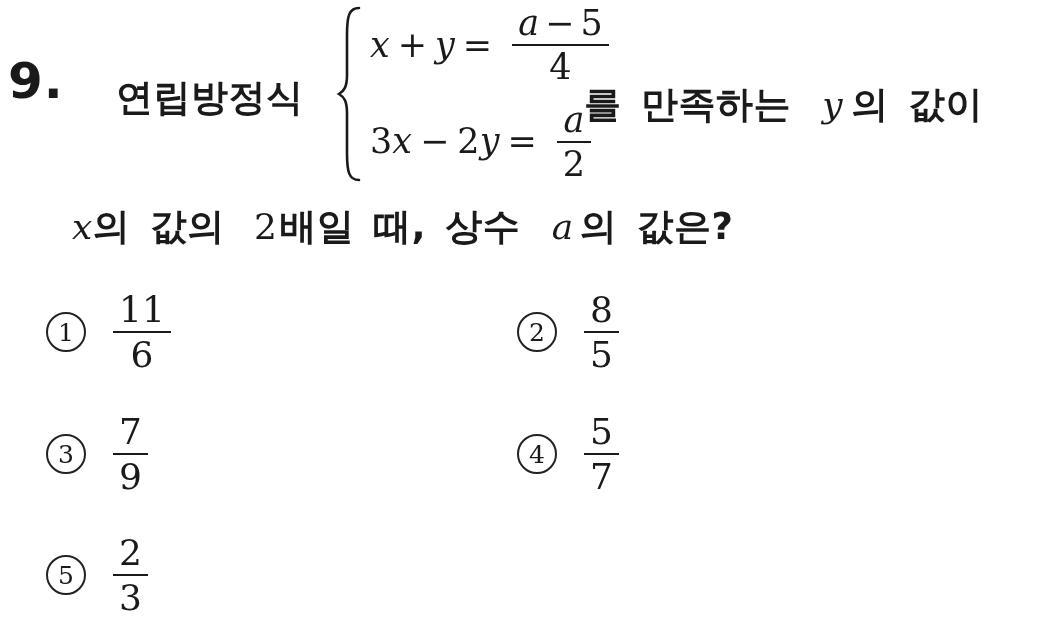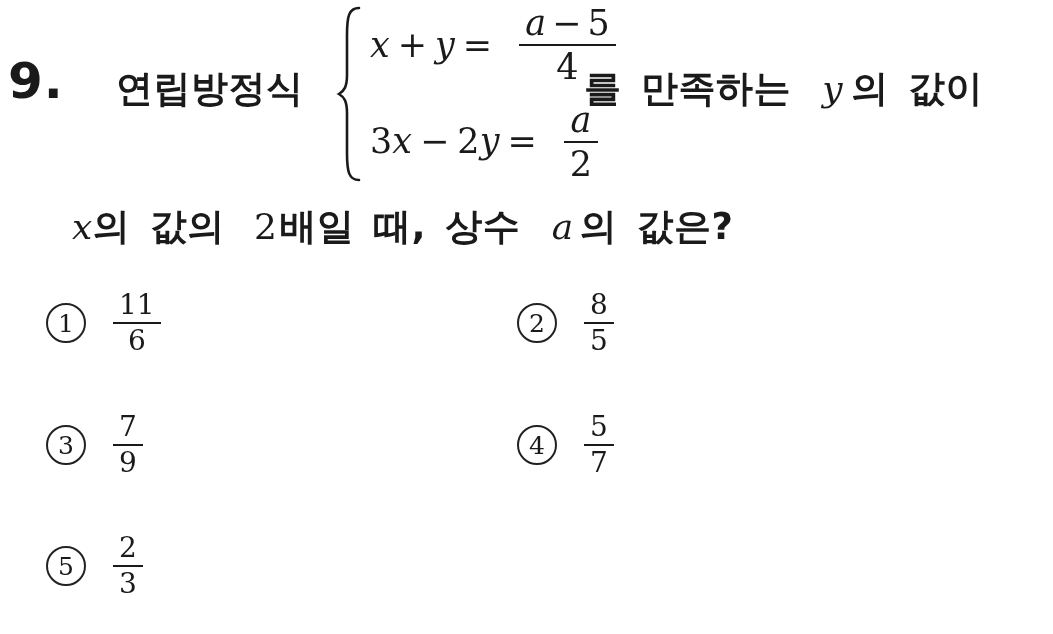--- a/index.html
+++ b/index.html
@@ -44,47 +44,47 @@
   
   .frac {
     display: inline-flex;
     flex-direction: column;
     align-items: center;
     vertical-align: middle;
     font-family: "DejaVu Serif", "Liberation Serif", serif;
   }
   .frac .num, .frac .den { padding: 1px 6px; line-height: 1.15; white-space: nowrap; }
   .frac .bar { align-self: stretch; height: 0; border-top: 2.5px solid #1a1a1a; }
-  .eq-row .frac { margin-left: 19px; font-size: 35px; }
+  .eq-row .frac { margin-left: 12px; font-size: 35px; }
 
   
   .choice { display: flex; align-items: center; gap: 27px; cursor: pointer; }
   .circle-num {
     display: flex; align-items: center; justify-content: center;
     width: 40px; height: 40px;
     border: 2.5px solid #222222;
     border-radius: 50%;
     box-sizing: border-box;
     font-family: "DejaVu Serif", "Liberation Serif", serif;
     font-size: 25px;
     line-height: 1;
     color: #1a1a1a;
   }
-  .choice .frac { font-size: 28px; }
+  .choice .frac { font-size: 36px; }
 
   .brace-svg { display: block; }
 </style>
 </head>
 <body>
 
 <div class="page">
 
   <div class="abs qnum" style="left:8px; top:56px;">9.</div>
 
-  <div class="abs ko" style="left:116px; top:68px;">연립방정식</div>
+  <div class="abs ko" style="left:116px; top:77px;">연립방정식</div>
 
   <div class="abs system" style="left:336px; top:2px;">
     <svg class="brace-svg" width="26" height="178" viewBox="0 0 26 178" aria-hidden="true">
       <path d="M23,3 C13,3 11,11 11,30 L11,70 C11,82 8,86 3,89 C8,92 11,96 11,108 L11,148 C11,167 13,175 23,175" fill="none" stroke="#1a1a1a" stroke-width="2.6" stroke-linecap="round"></path>
     </svg>
     <div class="eqs">
 
       <div class="eq-row">
         <span class="mi">x</span>
         <span class="mo">+</span>
@@ -106,21 +106,21 @@
         <span class="mo">=</span>
         <span class="frac">
           <span class="num mi">a</span>
           <span class="bar"></span>
           <span class="den mn">2</span>
         </span>
       </div>
     </div>
   </div>
 
-  <div class="abs ko" style="left:584px; top:68px;">
+  <div class="abs ko" style="left:584px; top:84px;">
     <span>를 만족하는</span>
     <span class="mi inline-math" style="margin:0 8px 0 12px;">y</span><span>의 값이</span>
   </div>
 
   <div class="abs ko" style="left:72px; top:206px;text-align:center;">
     <span class="mi inline-math">x</span><span>의 값의</span>
     <span class="mn inline-math" style="margin:0 2px 0 10px;">2</span><span>배일 때, 상수</span>
     <span class="mi inline-math" style="margin:0 6px 0 12px;">a</span><span>의 값은?</span>
   </div>
 

